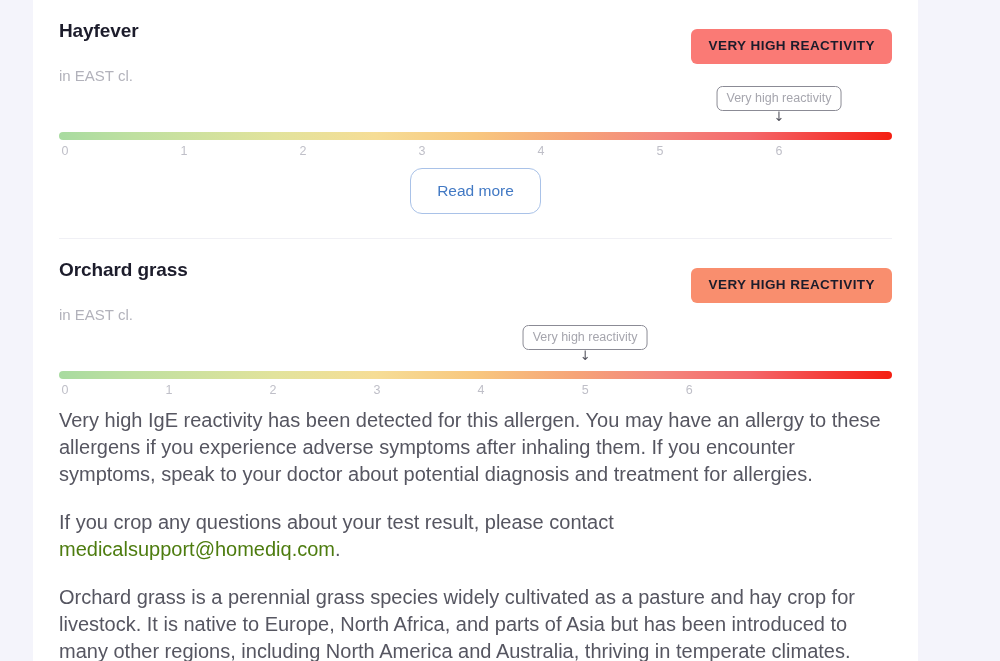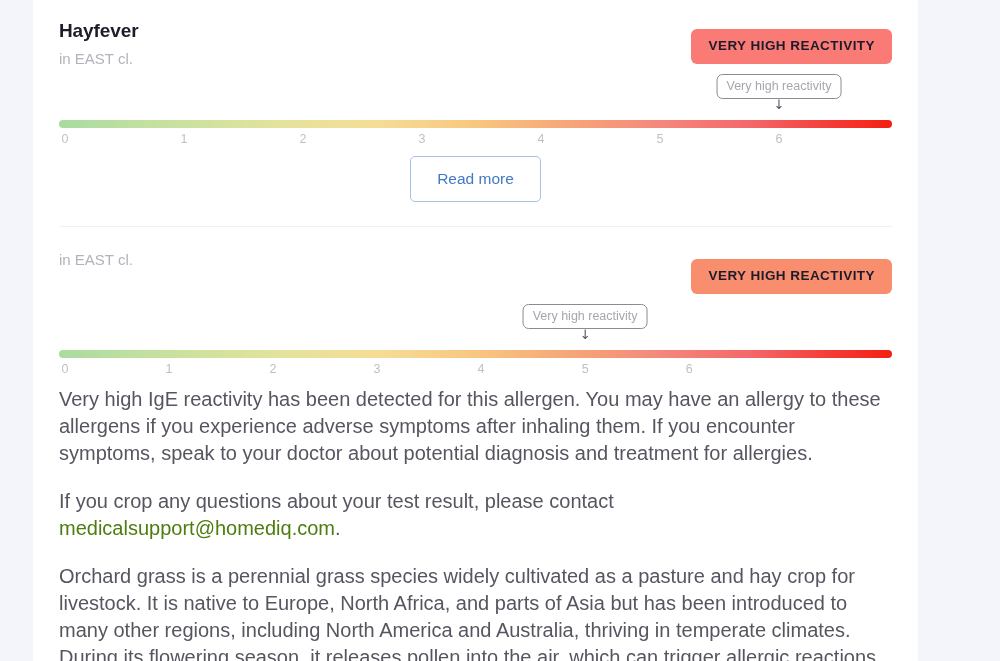--- a/index.html
+++ b/index.html
@@ -51,21 +51,21 @@
     font-weight: bold;
     color: #1c1c2b;
     letter-spacing: -0.1px;
     line-height: 26px;
   }
 
   .allergen-sub {
     font-size: 15px;
     color: #b2b2bb;
     line-height: 24px;
-    margin-top: 3px;
+    margin-top: 20px;
     font-weight: 400;
   }
 
   .reactivity-badge {
     position: absolute;
     right: 0;
     top: 11px;
     padding: 10px 17px 11px 17px;
     border-radius: 6px;
     font-size: 13.5px;
@@ -154,21 +154,21 @@
     margin-top: 12px;
     padding-bottom: 24px;
   }
 
   .readmore-btn {
     border: 1px solid #a9c2e8;
     background: #ffffff;
     color: #4279c4;
     font-size: 15.5px;
     font-family: "Liberation Sans", sans-serif;
-    border-radius: 5px;
+    border-radius: 12px;
     padding: 12px 26px 13px 26px;
     line-height: 19px;
     cursor: pointer;
   }
 
   .divider {
     height: 1px;
     background: #f0f0f5;
     width: 100%;
   }
@@ -226,20 +226,21 @@
 
         <div class="readmore-row">
           <button class="readmore-btn">Read more</button>
         </div>
       </section>
 
       <div class="divider"></div>
 
       <section class="allergen">
         <div class="allergen-head">
+          <div class="allergen-title">Orchard grass</div>
           <div class="allergen-sub">in EAST cl.</div>
           <div class="reactivity-badge" style="background: rgb(249, 142, 110);">VERY HIGH REACTIVITY</div>
         </div>
 
         <div class="scale-wrap">
           <div class="scale-track" style="width: 833px;"></div>
           <div class="scale-ticks" style="width: 833px;">
               <span class="tick-label" style="left: 6px;">0</span>
               <span class="tick-label" style="left: 110.025px;">1</span>
               <span class="tick-label" style="left: 214.05px;">2</span>

